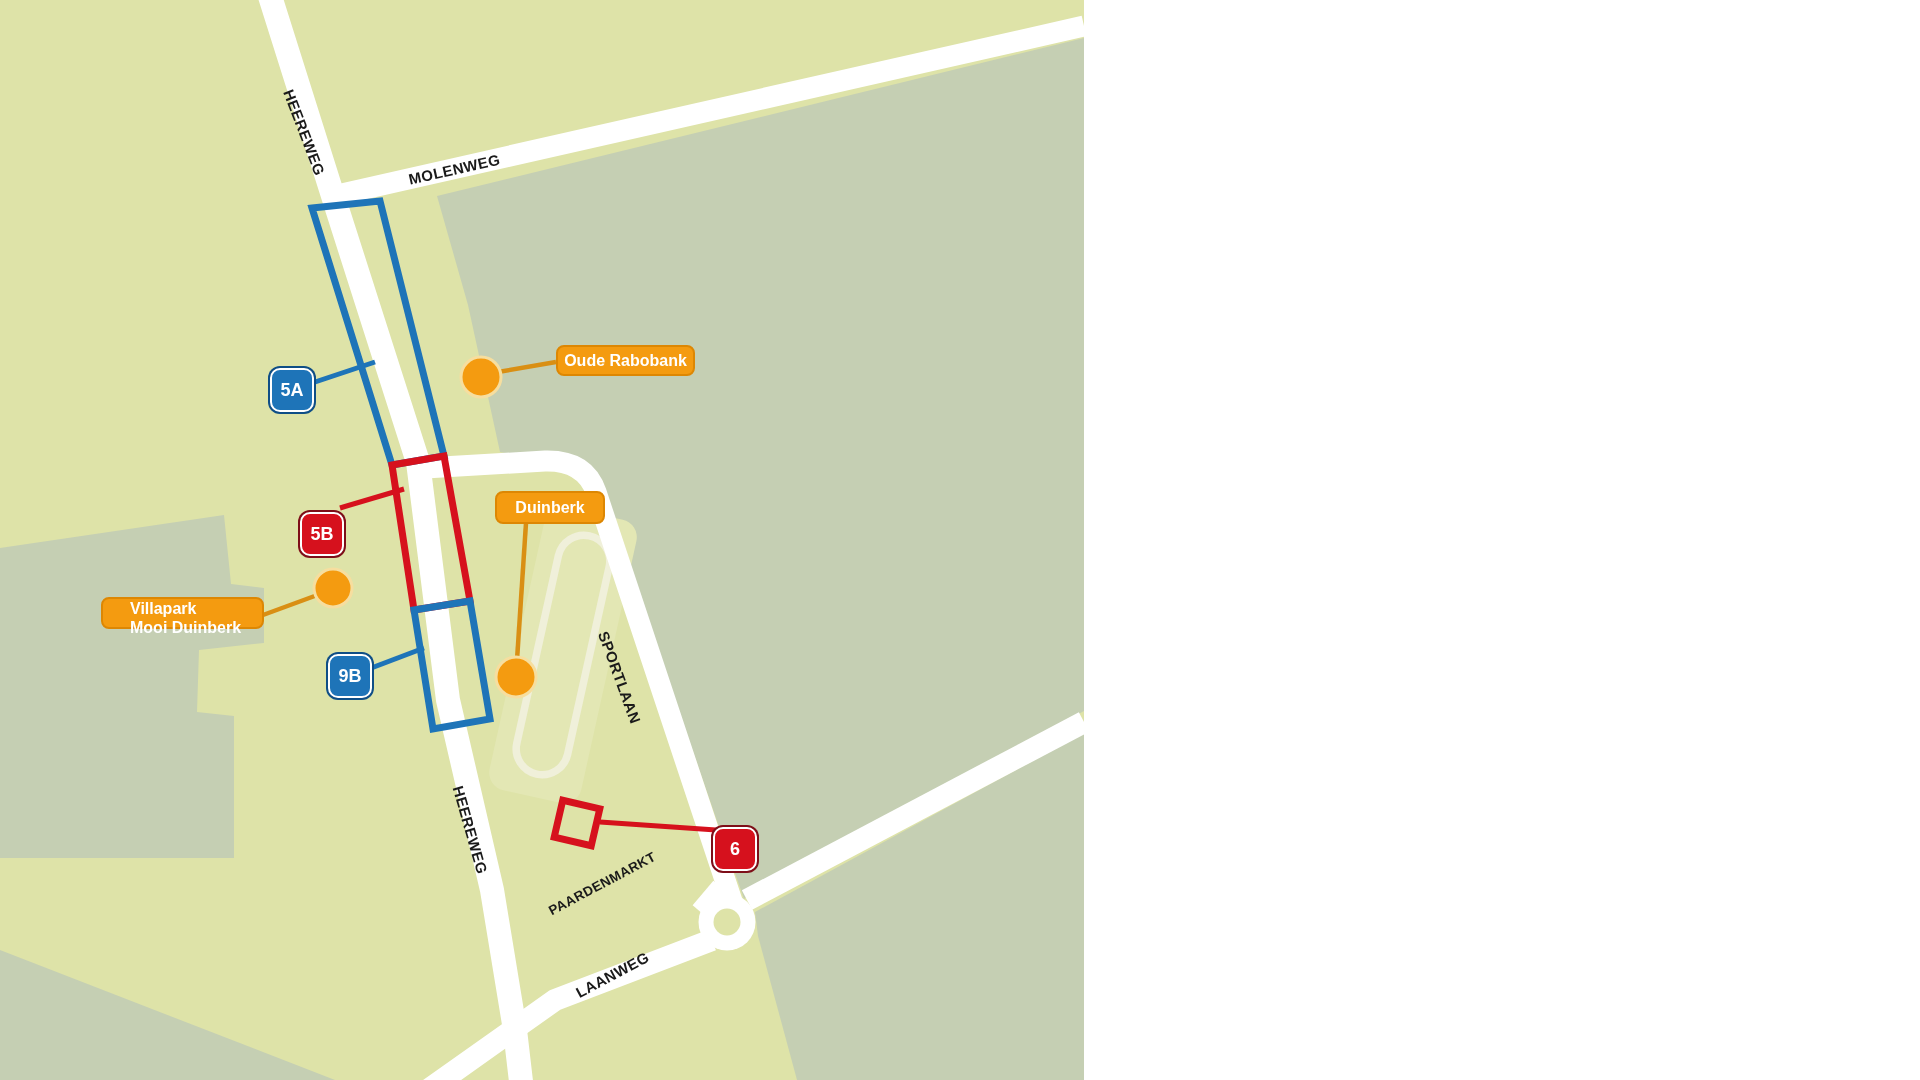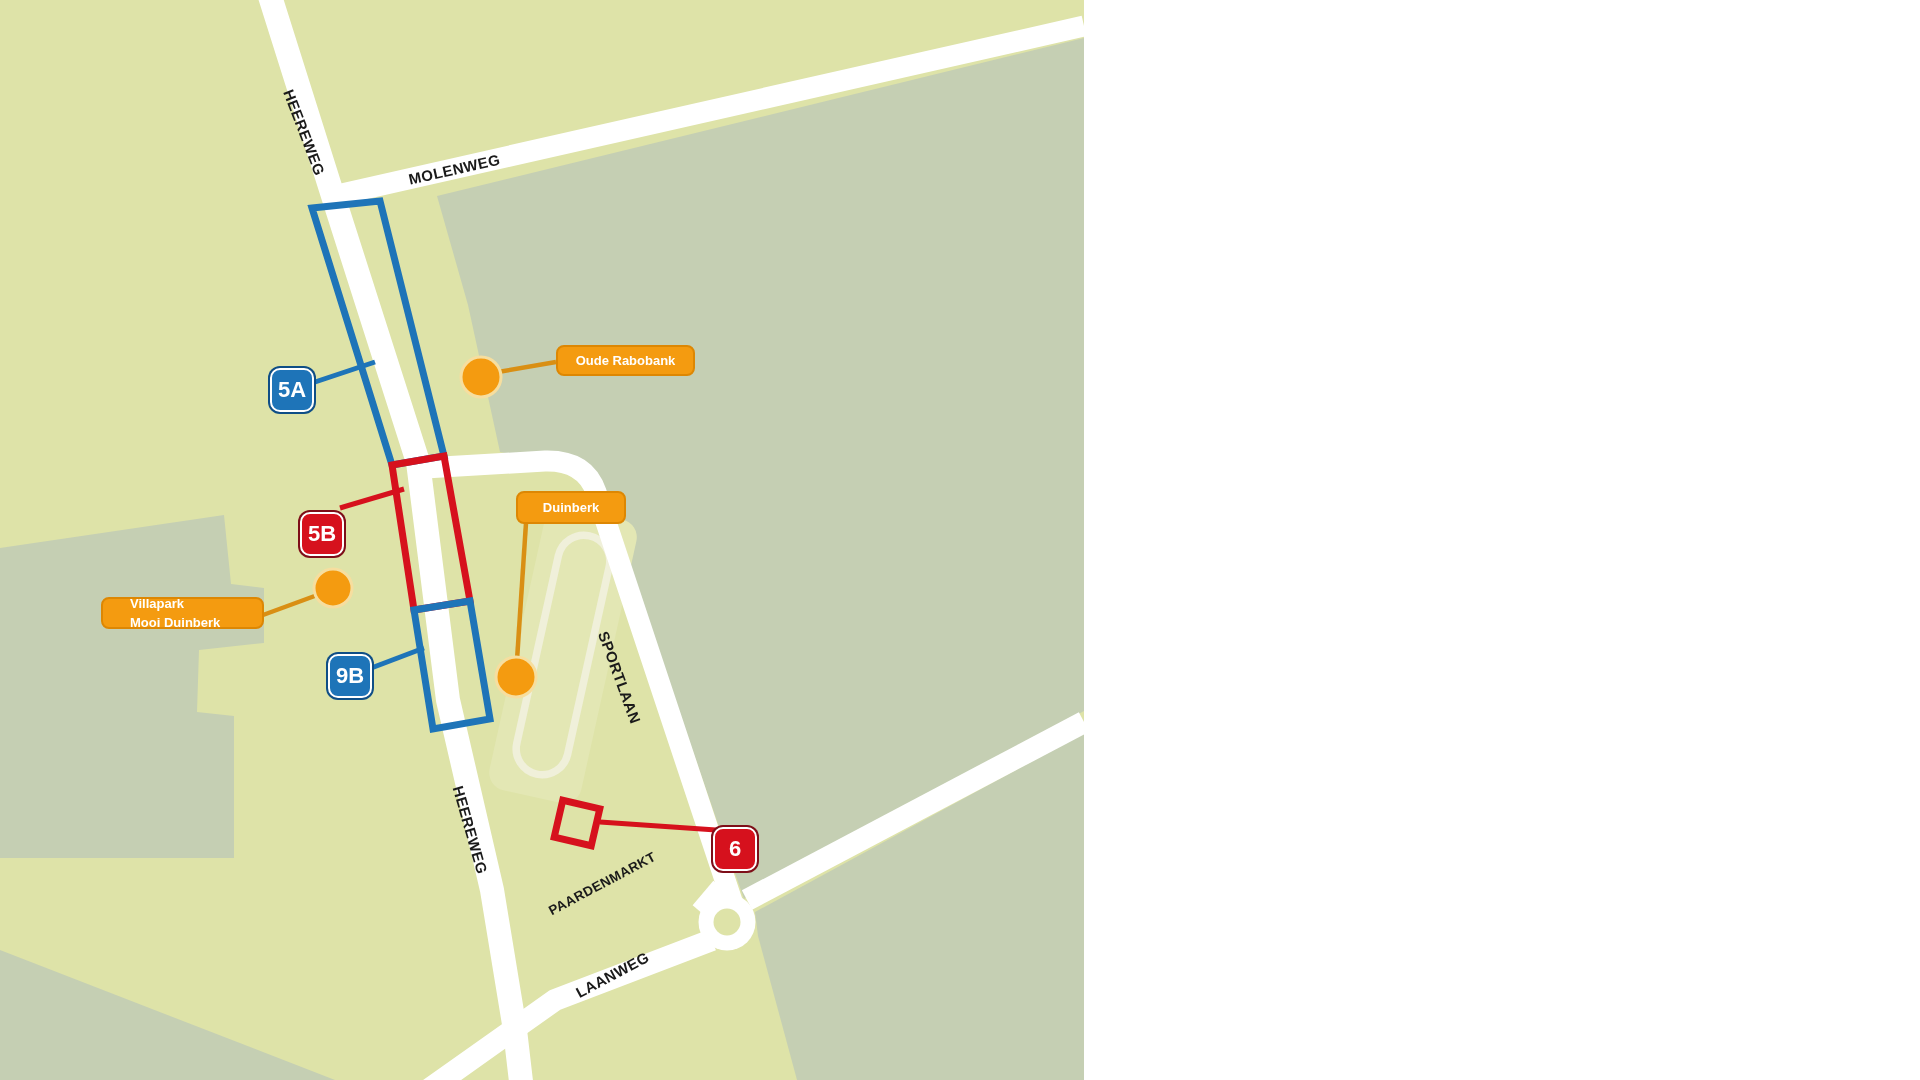--- a/index.html
+++ b/index.html
@@ -30,28 +30,28 @@
   .conn-orange{stroke:var(--orangeline);stroke-width:4.5;}
   .dot{fill:var(--orange);stroke:var(--dotring);stroke-width:3;}
 
   
   .street{position:absolute;color:var(--ink);font-weight:bold;font-size:15px;
     letter-spacing:0.4px;white-space:nowrap;transform-origin:0 0;}
   .street.small{font-size:13.5px;}
 
   
   .poi{position:absolute;background:var(--orange);border:2px solid var(--orangeborder);
-    border-radius:8px;color:#ffffff;font-weight:bold;font-size:13px;
+    border-radius:8px;color:#ffffff;font-weight:bold;font-size:16px;
     display:flex;align-items:center;justify-content:center;white-space:nowrap;}
   .poi.multiline{flex-direction:column;align-items:flex-start;justify-content:center;
     padding-left:27px;line-height:19px;}
 
   
   .badge{position:absolute;width:44px;height:44px;border-radius:10px;
-    border:2.5px solid #ffffff;color:#ffffff;font-weight:bold;font-size:22px;
+    border:2.5px solid #ffffff;color:#ffffff;font-weight:bold;font-size:18px;
     display:flex;align-items:center;justify-content:center;}
   .badge.blue{background:var(--blue);box-shadow:0 0 0 2px var(--bluering);}
   .badge.red{background:var(--red);box-shadow:0 0 0 2px var(--redring);margin-top:20px;}
 </style>
 </head>
 <body>
 
 <div class="stage">
   <div class="map">
 
@@ -96,22 +96,22 @@
     </svg>
 
     <div class="street" style="left:296px;top:87px;transform:rotate(69deg);">HEEREWEG</div>
     <div class="street" style="left:407px;top:171px;transform:rotate(-12.5deg);">MOLENWEG</div>
     <div class="street" style="left:611px;top:629px;transform:rotate(70deg);">SPORTLAAN</div>
     <div class="street" style="left:466px;top:784px;transform:rotate(74deg);">HEEREWEG</div>
     <div class="street small" style="left:546px;top:905px;transform:rotate(-28deg);">PAARDENMARKT</div>
     <div class="street" style="left:573px;top:986px;transform:rotate(-28deg);">LAANWEG</div>
 
     <div class="poi" style="left:556px;top:345px;width:139px;height:31px;">Oude Rabobank</div>
-    <div class="poi" style="left:516px;top:491px;width:110px;height:33px;">Duinberk</div>
-    <div class="poi multiline" style="left:101px;top:597px;width:163px;height:32px;">
+    <div class="poi" style="left:495px;top:491px;width:110px;height:33px;">Duinberk</div>
+    <div class="poi multiline" style="left:101px;top:597px;width:163px;height:32px;justify-content:space-between;">
       <span>Villapark</span>
       <span>Mooi Duinberk</span>
     </div>
 
     <div class="badge blue" style="left:270px;top:368px;">5A</div>
     <div class="badge red" style="left:300px;top:492px;">5B</div>
     <div class="badge blue" style="left:328px;top:654px;">9B</div>
     <div class="badge red" style="left:713px;top:807px;">6</div>
   </div>
 </div>

